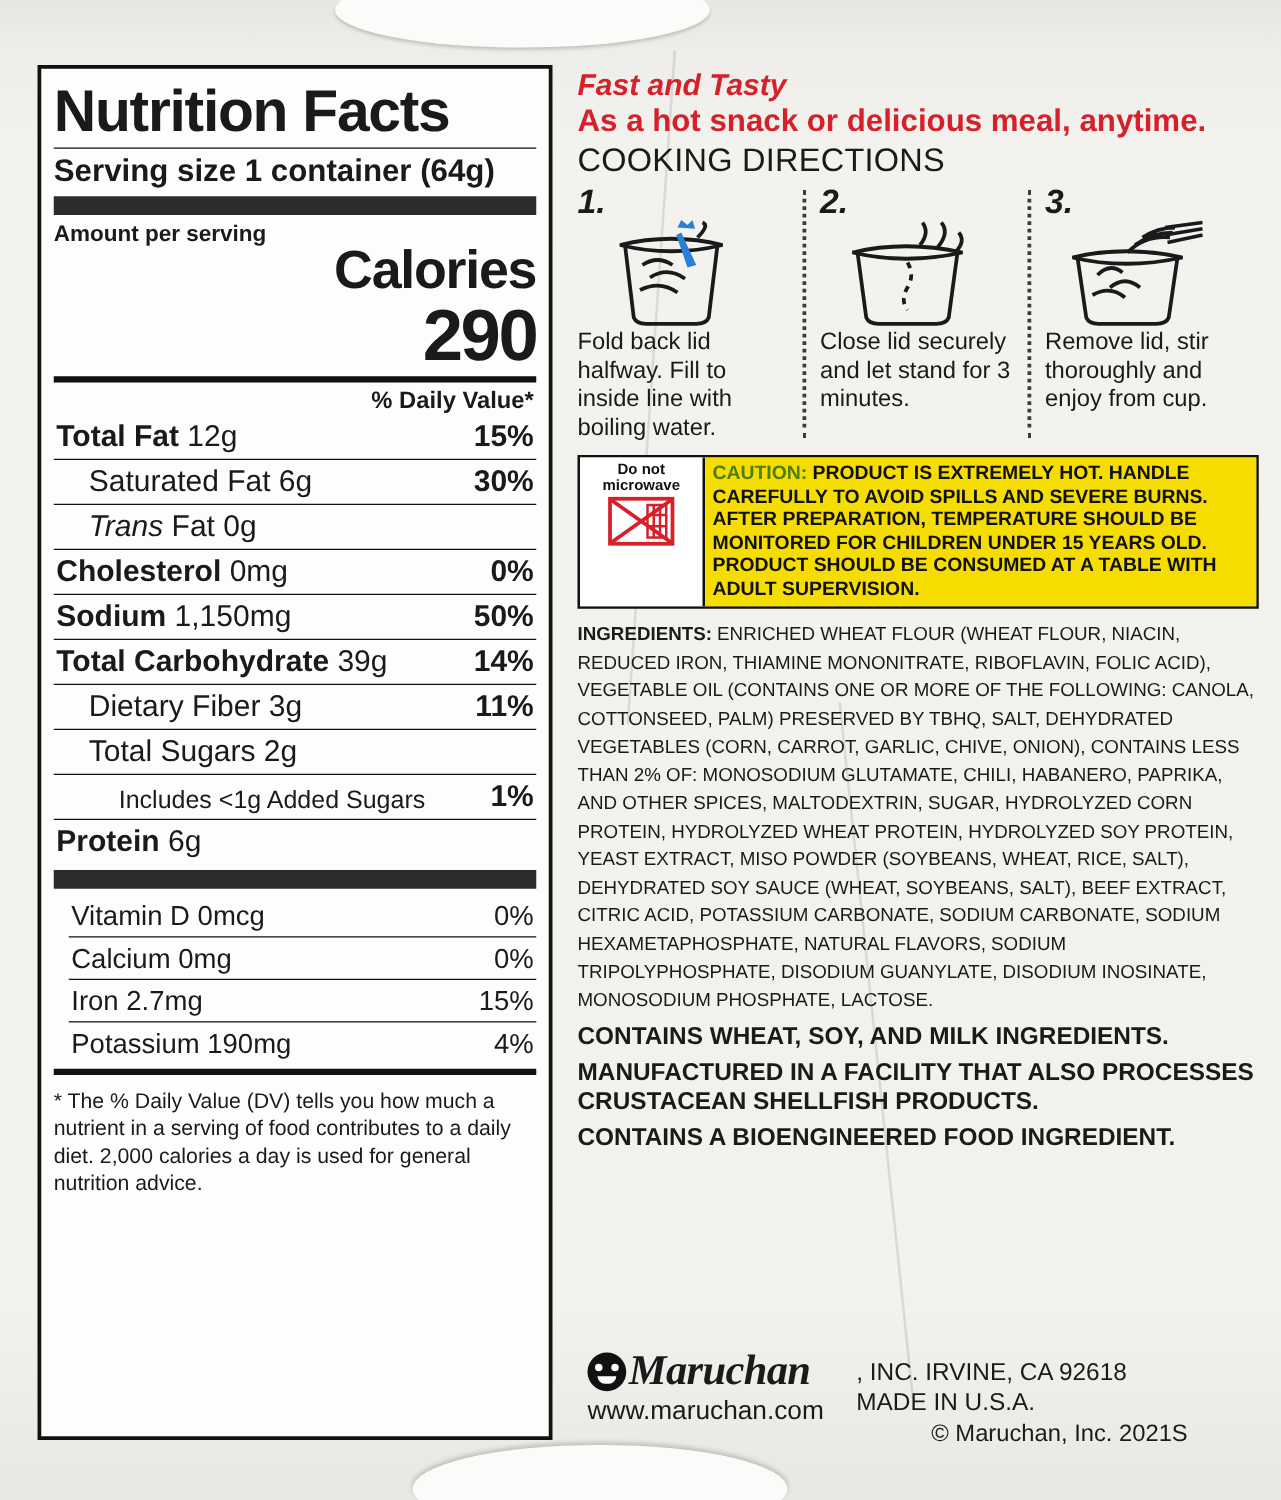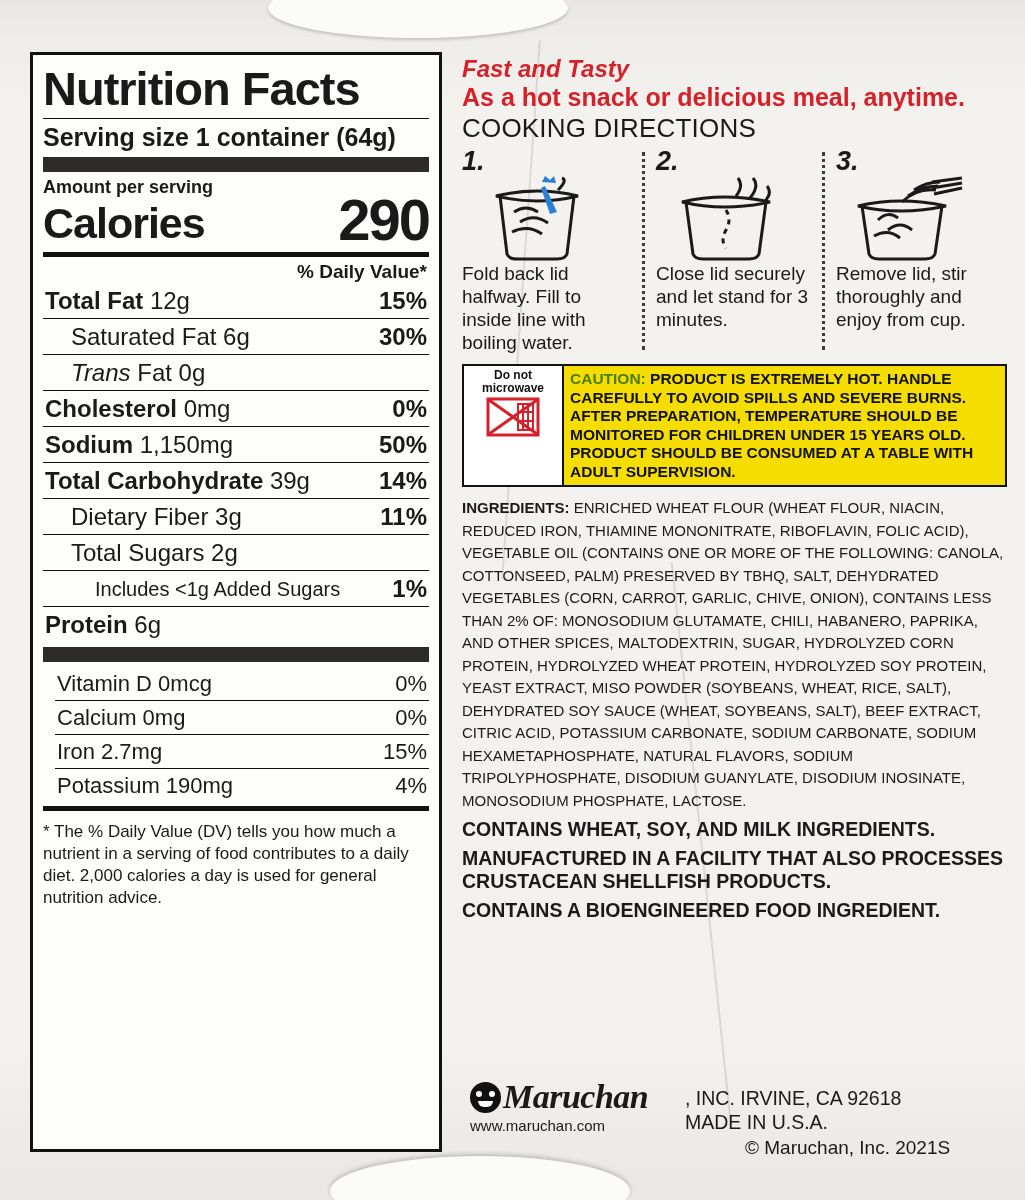--- a/index.html
+++ b/index.html
@@ -56,27 +56,28 @@
   .rule-thin { border-bottom: 1px solid #111; margin: 3px 0; }
   .rule-med { border-bottom: 5px solid #111; margin: 4px 0; }
   .rule-thick { border-bottom: 15px solid #2e2c2a; margin: 5px 0; }
   .serving {
     font-size: 25px; font-weight: bold; line-height: 30px; margin: 2px 0 4px;
   }
   .amount { font-size: 18px; font-weight: bold; margin-top: 3px; }
   .cal-row {
     display: flex; align-items: flex-end; justify-content: space-between;
     margin: -6px 0 0 0;
+    flex-direction: column;
   }
   .cal-label { font-size: 43px; font-weight: bold; letter-spacing: -1px; }
   .cal-value { font-size: 58px; font-weight: bold; letter-spacing: -2px; line-height: 56px; }
   .dv-head { text-align: right; font-size: 19px; font-weight: bold; padding-right: 2px; }
 
   .row {
-    display: flex; justify-content: space-between; align-items: center;
+    display: flex; justify-content: space-between; align-items: flex-end;
     font-size: 24px; padding: 4px 2px 3px 2px;
     border-bottom: 1px solid #111;
   }
   .row .lab b { font-weight: bold; }
   .row .val { font-weight: bold; font-size: 24px; }
   .row.indent .lab { padding-left: 26px; }
   .row.indent2 .lab { padding-left: 50px; font-size: 20px; }
   .row.noline { border-bottom: none; }
   .italic { font-style: italic; }
 
@@ -159,21 +160,21 @@
     box-shadow: 13px 0 0 #fff;
   }
   .logo-mark::after {
     content: ""; position: absolute; left: 8px; top: 19px; width: 15px; height: 6px;
     background: #fff; border-radius: 0 0 8px 8px;
   }
   .logo-text {
     font-family: "Liberation Serif", serif;
     font-style: italic; font-weight: bold; font-size: 34px; letter-spacing: -.5px;
   }
-  .logo-url { font-size: 15px; margin-top: 1px; }
+  .logo-url { font-size: 21px; margin-top: 1px; }
   .addr-col { font-size: 19.5px; line-height: 24px; padding-top: 8px; }
   .copy { font-size: 19px; margin-top: 2px; padding-left: 60px; }
 </style>
 </head>
 <body>
 
 <div id="page">
   <div class="paper"></div>
   <div class="top-cap"></div>
   <div class="bottom-cap"></div>

